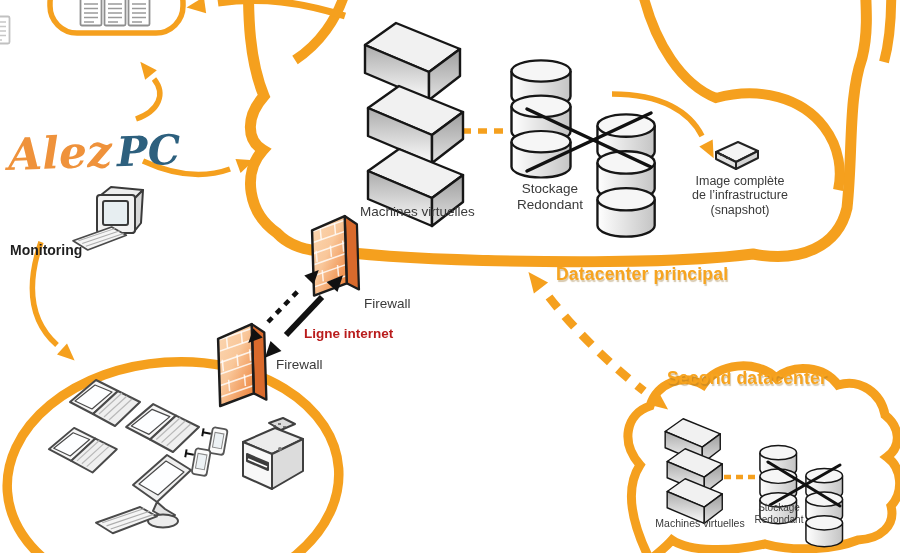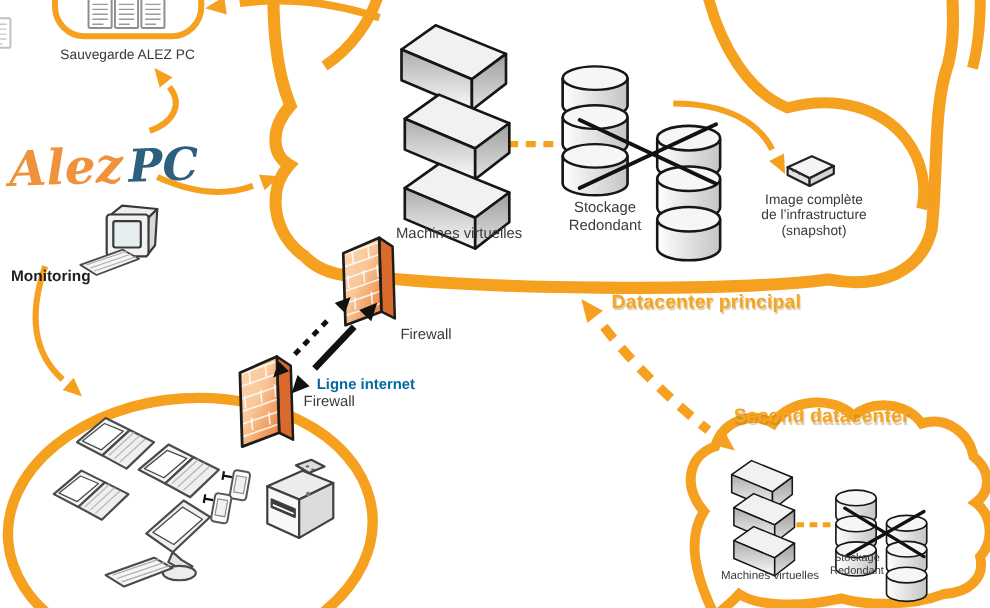--- a/index.html
+++ b/index.html
@@ -273,37 +273,36 @@
     <use href="#dbstack" transform="translate(805,467) scale(0.62)"></use>
   </g>
   <g stroke="#111" stroke-width="3" stroke-linecap="round">
     <path d="M768,462 L840,506"></path>
         <path d="M770,505 L840,465"></path>
   </g>
 </svg>
 
 <div id="logo"><span class="alez">Alez</span><span class="pc">PC</span></div>
 
-<div class="lbl small lbl-center" style="left:46px;top:43px;width:140px;font-weight:500;">Sauvegarde ALEZ PC</div>
 
 <div class="lbl bold-black" style="left:10px;top:210px;font-size:14px;">Monitoring</div>
 
 <div class="lbl" style="left:360px;top:204px;font-size:13.5px;">Machines virtuelles</div>
 
 <div class="lbl lbl-center" style="left:500px;top:181px;width:100px;font-size:13.5px;line-height:1.18;"><span>Stockage</span><br><span>Redondant</span></div>
 
 <div class="lbl dc-title" style="left:556px;top:264px;">Datacenter principal</div>
 
 <div class="lbl lbl-center small" style="left:679px;top:174px;width:122px;line-height:1.14;"><span>Image complète</span><br><span>de l’infrastructure</span><br><span>(snapshot)</span></div>
 
 <div class="lbl dc-title" style="left:667px;top:368px;">Second datacenter</div>
 
 
 
-<div class="lbl" style="left:288px;top:326px;font-size:13.5px;font-weight:600;color:#0369a1;margin-top:16px;">Ligne internet</div>
+<div class="lbl" style="left:304px;top:326px;font-size:13.5px;font-weight:600;color:#b91c1c;">Ligne internet</div>
 
 <div class="lbl" style="left:364px;top:296px;font-size:13.5px;">Firewall</div>
 
 <div class="lbl" style="left:276px;top:357px;font-size:13.5px;">Firewall</div>
 
 <div class="lbl tiny lbl-center" style="left:652px;top:517px;width:96px;">Machines virtuelles</div>
 
 <div class="lbl lbl-center" style="left:748px;top:502px;width:62px;font-size:10px;line-height:1.15;"><span>Stockage</span><br><span>Redondant</span></div>
 
 </div>

